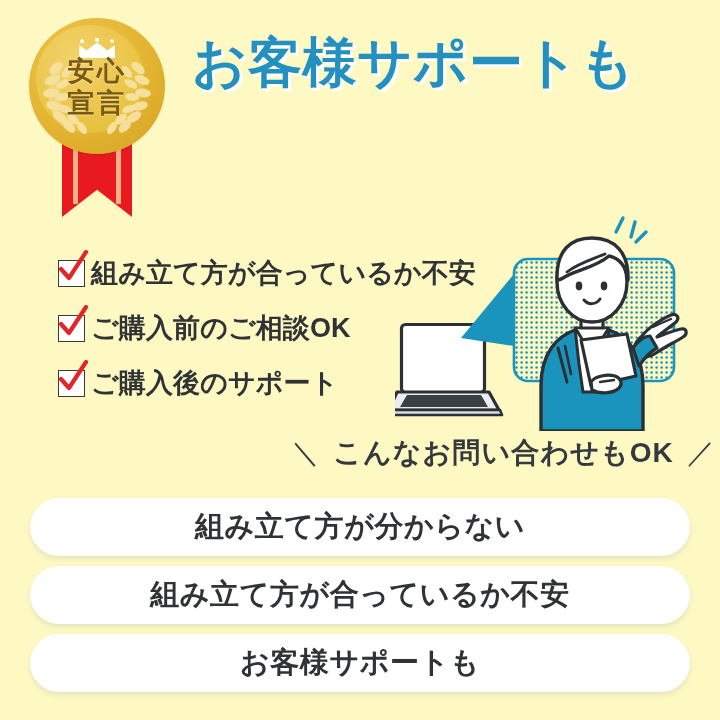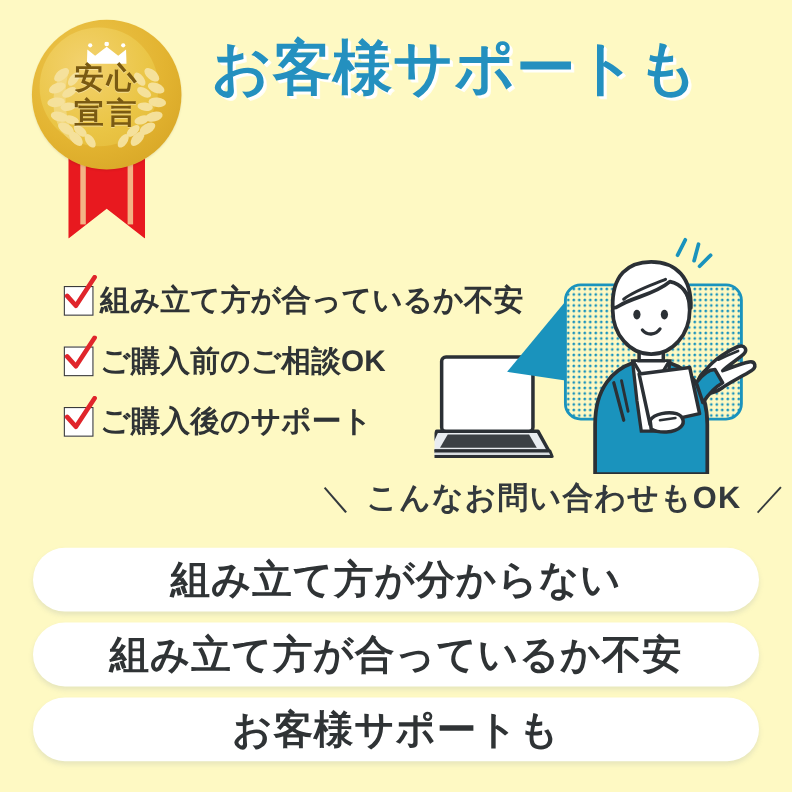--- a/index.html
+++ b/index.html
@@ -184,21 +184,21 @@
     height: 58px;
     border-radius: 29px;
     background: #ffffff;
     box-shadow: 0 3px 5px rgba(120,145,160,.18);
     display: flex;
     align-items: center;
     justify-content: center;
     margin-bottom: 10px;
   }
   .pill-label {
-    font-size: 36px;
+    font-size: 29px;
     font-weight: 700;
     color: #2f3335;
     letter-spacing: .02em;
   }
 </style>
 </head>
 <body>
 
 <div id="banner">
 

